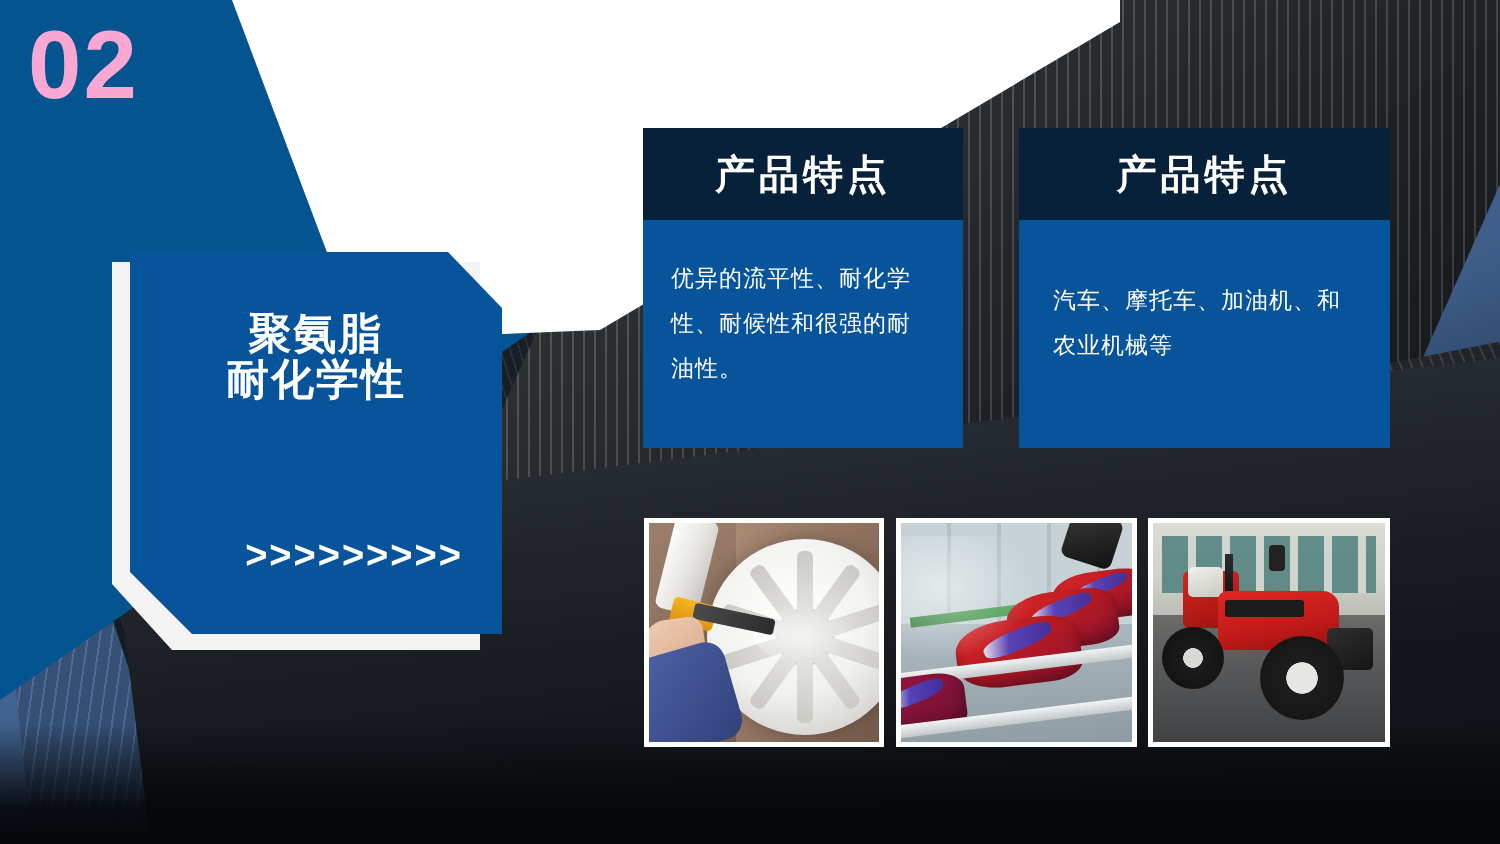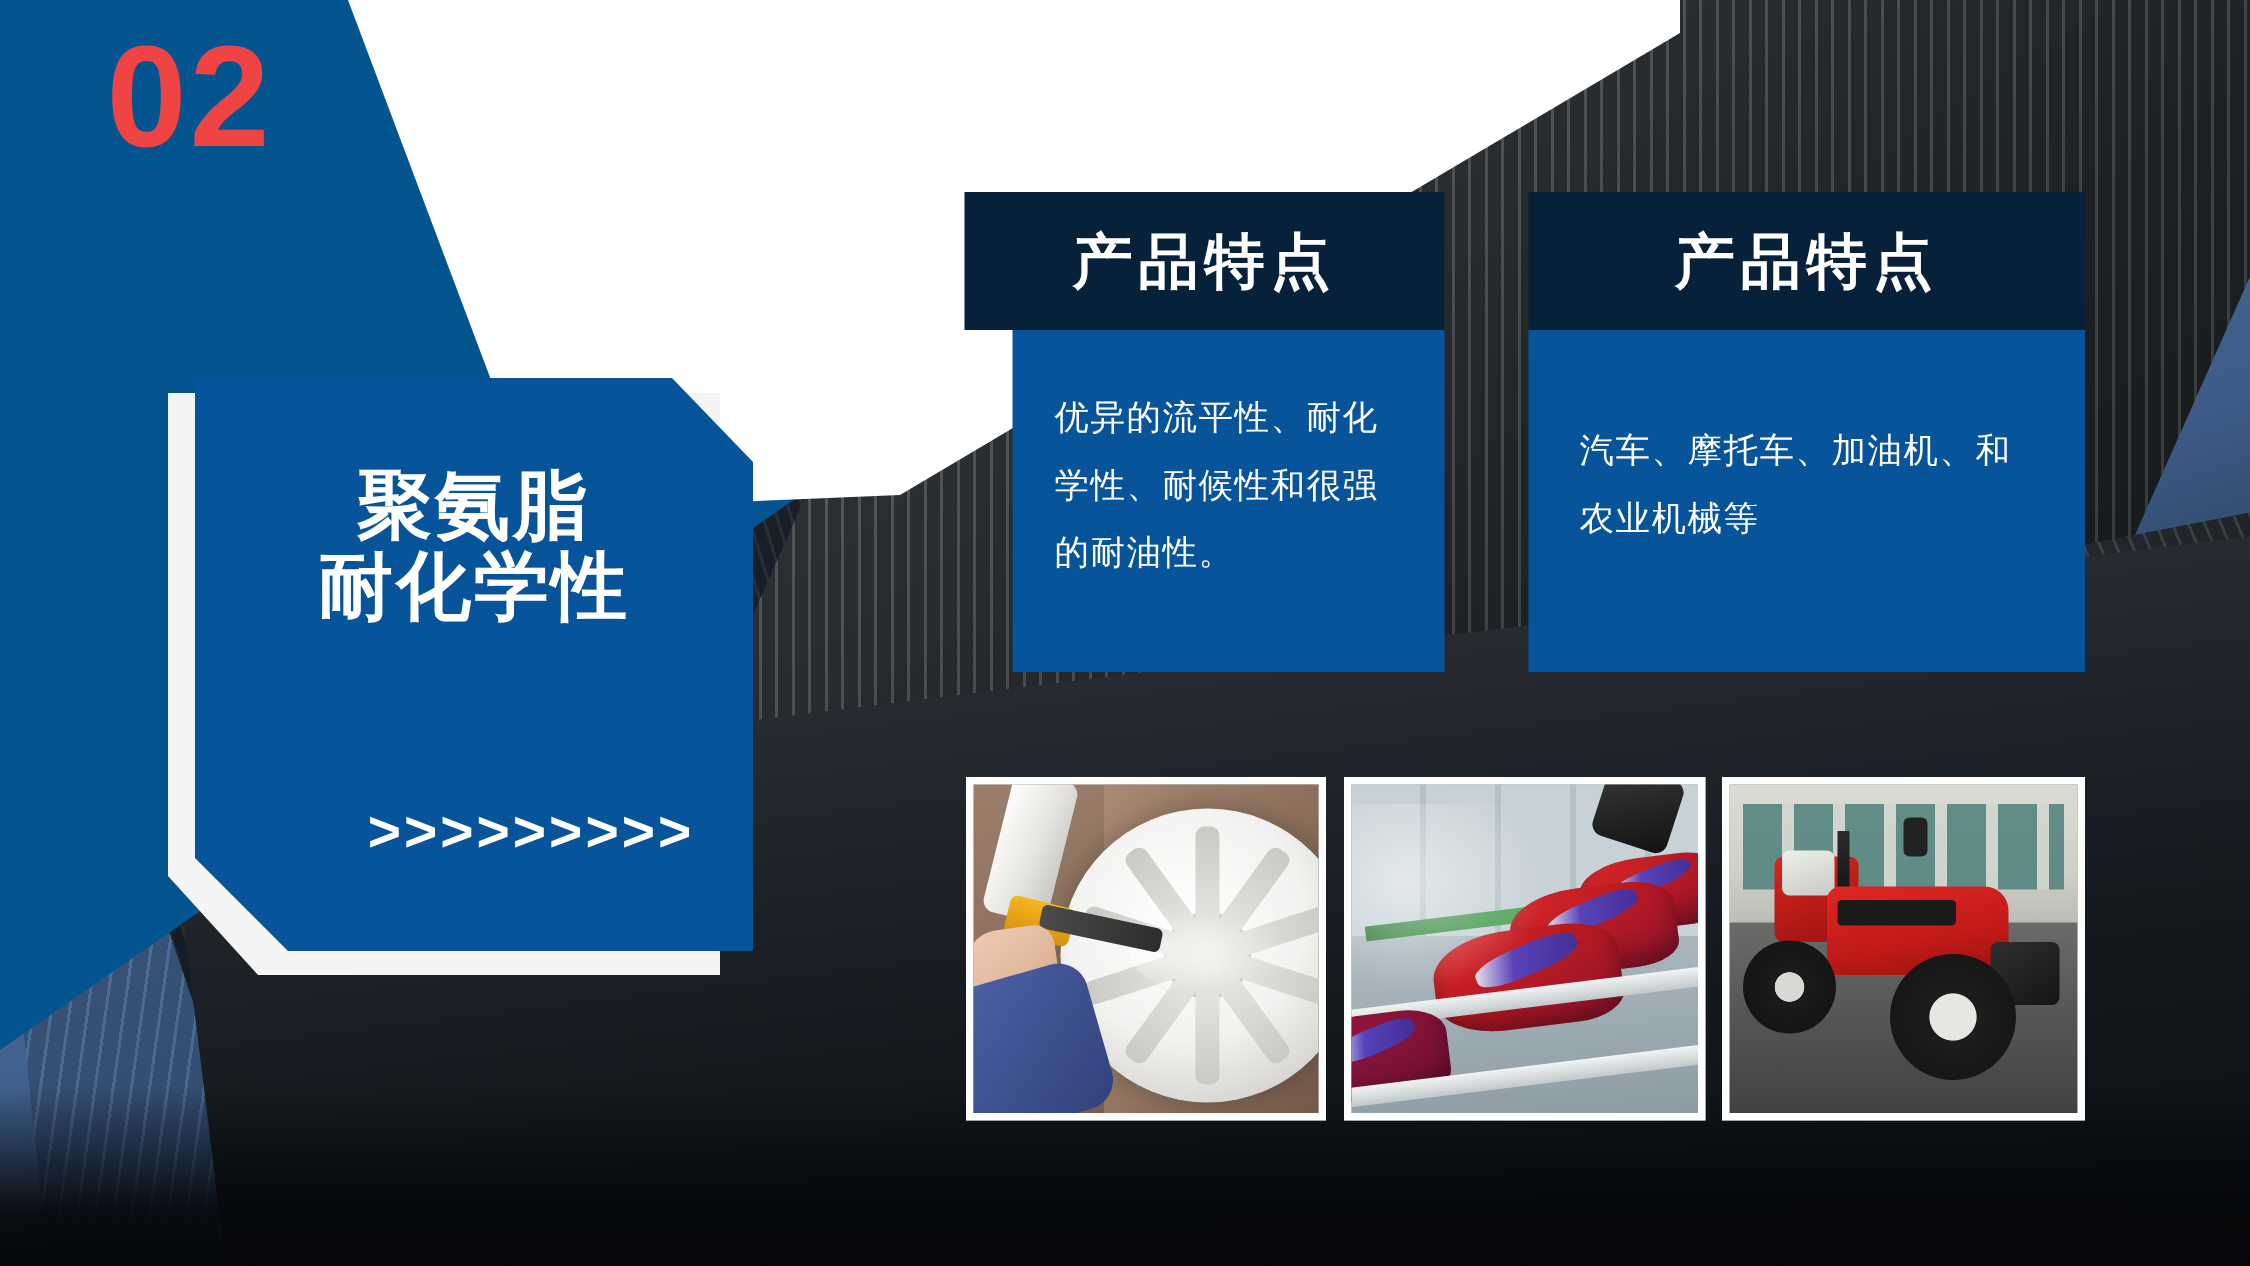--- a/index.html
+++ b/index.html
@@ -66,38 +66,38 @@
     background:#04558f;
     clip-path:polygon(0 0, 1010px 0, 0 700px);
   }
   .corner-white-stripe {
     position:absolute; left:0; top:0; width:1120px; height:420px;
     background:#ffffff;
     clip-path:polygon(232px 0, 1120px 0, 1120px 22px, 600px 330px, 360px 340px);
   }
   .corner-number {
     position:absolute; left:28px; top:12px;
-    color:#ef4444; font-size:96px; font-weight:700; letter-spacing:2px; line-height:1.1;margin-left:43px;
+    color:#f9a8d4; font-size:96px; font-weight:700; letter-spacing:2px; line-height:1.1;
   }
 
   
   .title-frame {
     position:absolute; left:112px; top:262px; width:368px; height:388px;
     background:#f4f4f4;
     clip-path:polygon(0 0, 368px 0, 368px 388px, 60px 388px, 0 322px);
   }
   .title-box {
     position:absolute; left:130px; top:252px; width:372px; height:382px;
     background:#08549a;
     clip-path:polygon(0 0, 318px 0, 372px 56px, 372px 382px, 62px 382px, 0 320px);
   }
   .title-text {
     position:absolute; left:0; top:58px; width:372px;
     text-align:center; color:#ffffff;
-    font-size:50px; font-weight:700; line-height:1.08; letter-spacing:2px;
+    font-size:43px; font-weight:700; line-height:1.08; letter-spacing:2px;
   }
   .title-line { display:block; }
   .title-arrows {
     position:absolute; left:0; top:282px; width:372px;
     text-align:center; color:#ffffff;
     font-size:38px; font-weight:700; letter-spacing:2px;
     padding-left:76px;
   }
 
   
@@ -109,21 +109,21 @@
     display:flex; align-items:center; justify-content:center;
   }
   .panel-body {
     background:#08549a;
     color:#ffffff;
     font-size:23px; line-height:1.95; letter-spacing:1px;
   }
 
   #panel-features { left:643px; top:128px; width:320px; }
   #panel-features .panel-head { height:92px; }
-  #panel-features .panel-body { height:228px; padding:36px 36px 0 28px;margin-left:32px; }
+  #panel-features .panel-body { height:228px; padding:36px 36px 0 28px; }
 
   #panel-applications { left:1019px; top:128px; width:371px; }
   #panel-applications .panel-head { height:92px; }
   #panel-applications .panel-body { height:228px; padding:58px 34px 0 34px; }
 
   
   .photo {
     position:absolute; top:518px; height:229px;
     background:#8a8a8a; border:5px solid #ffffff; overflow:hidden;
   }

